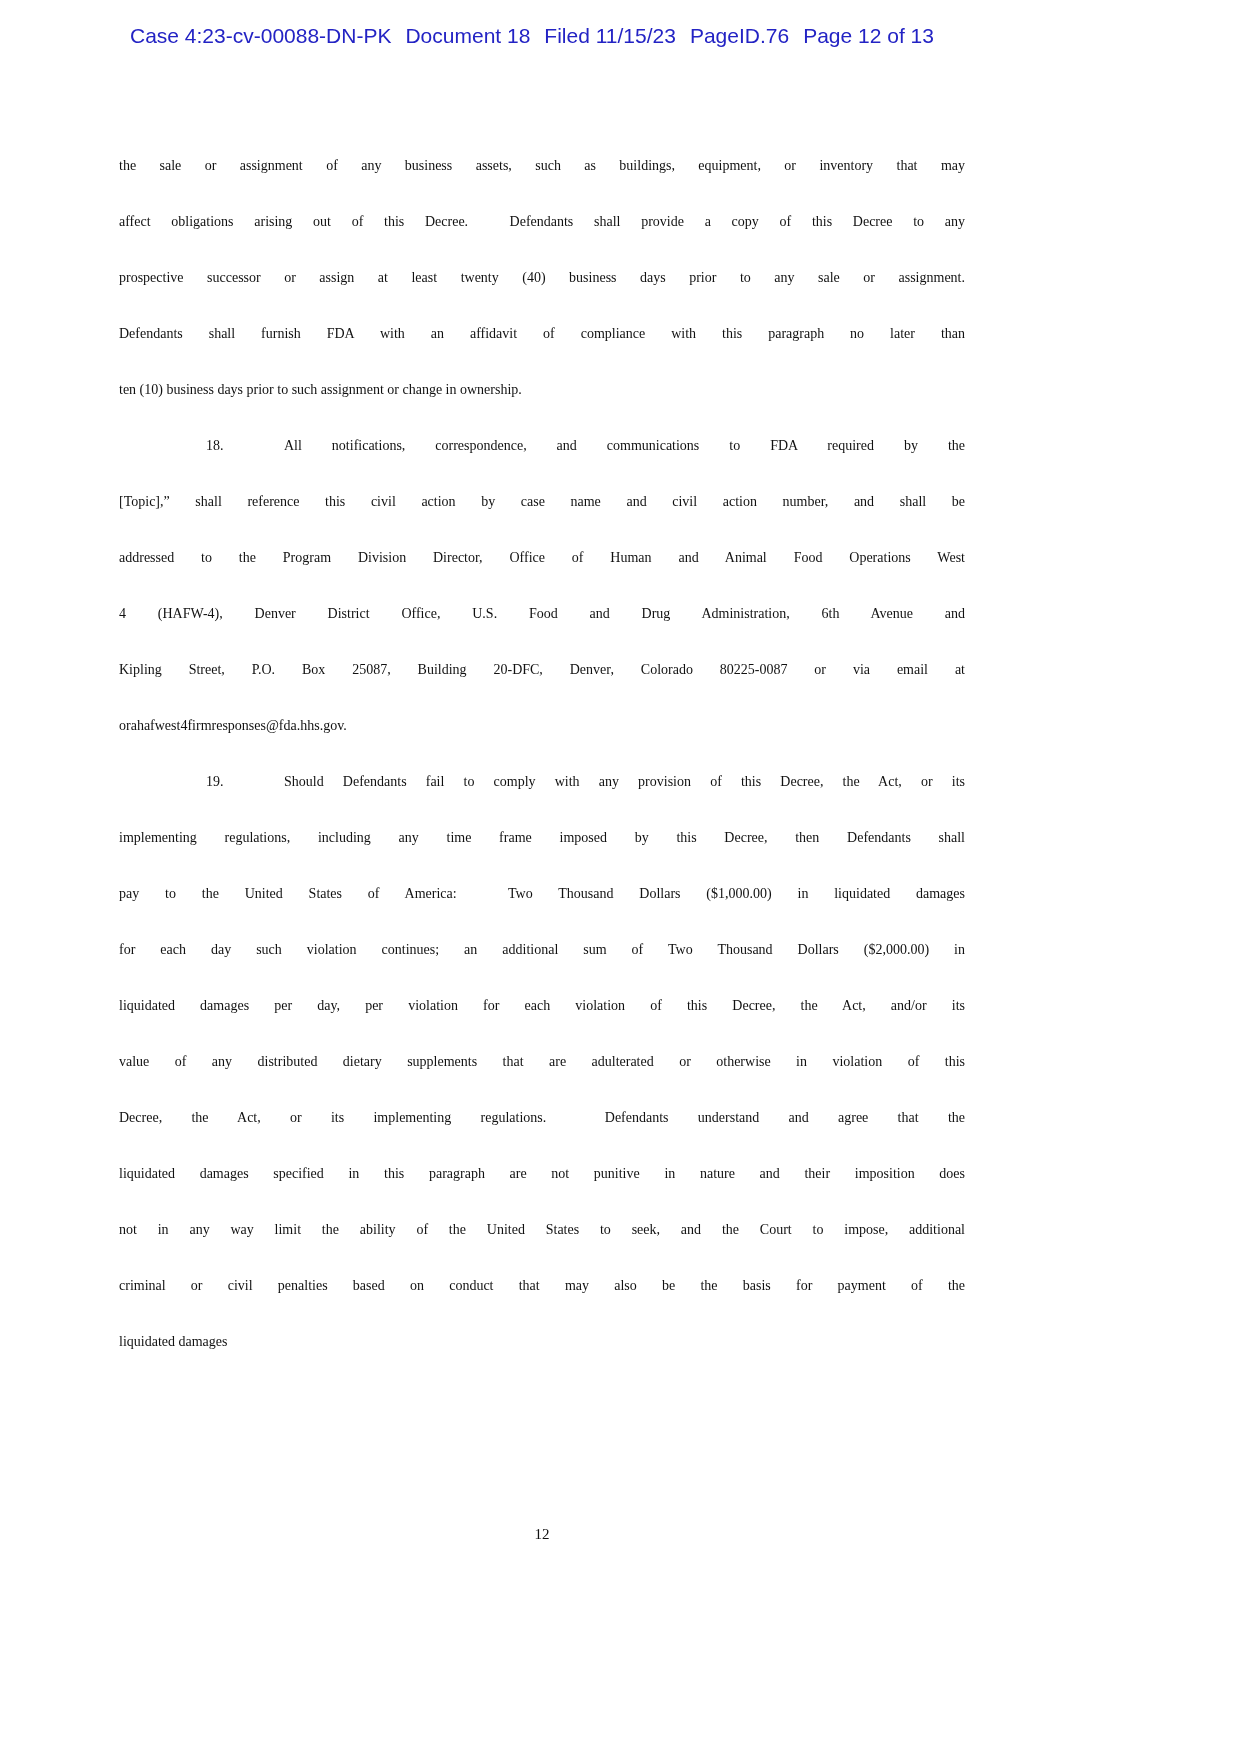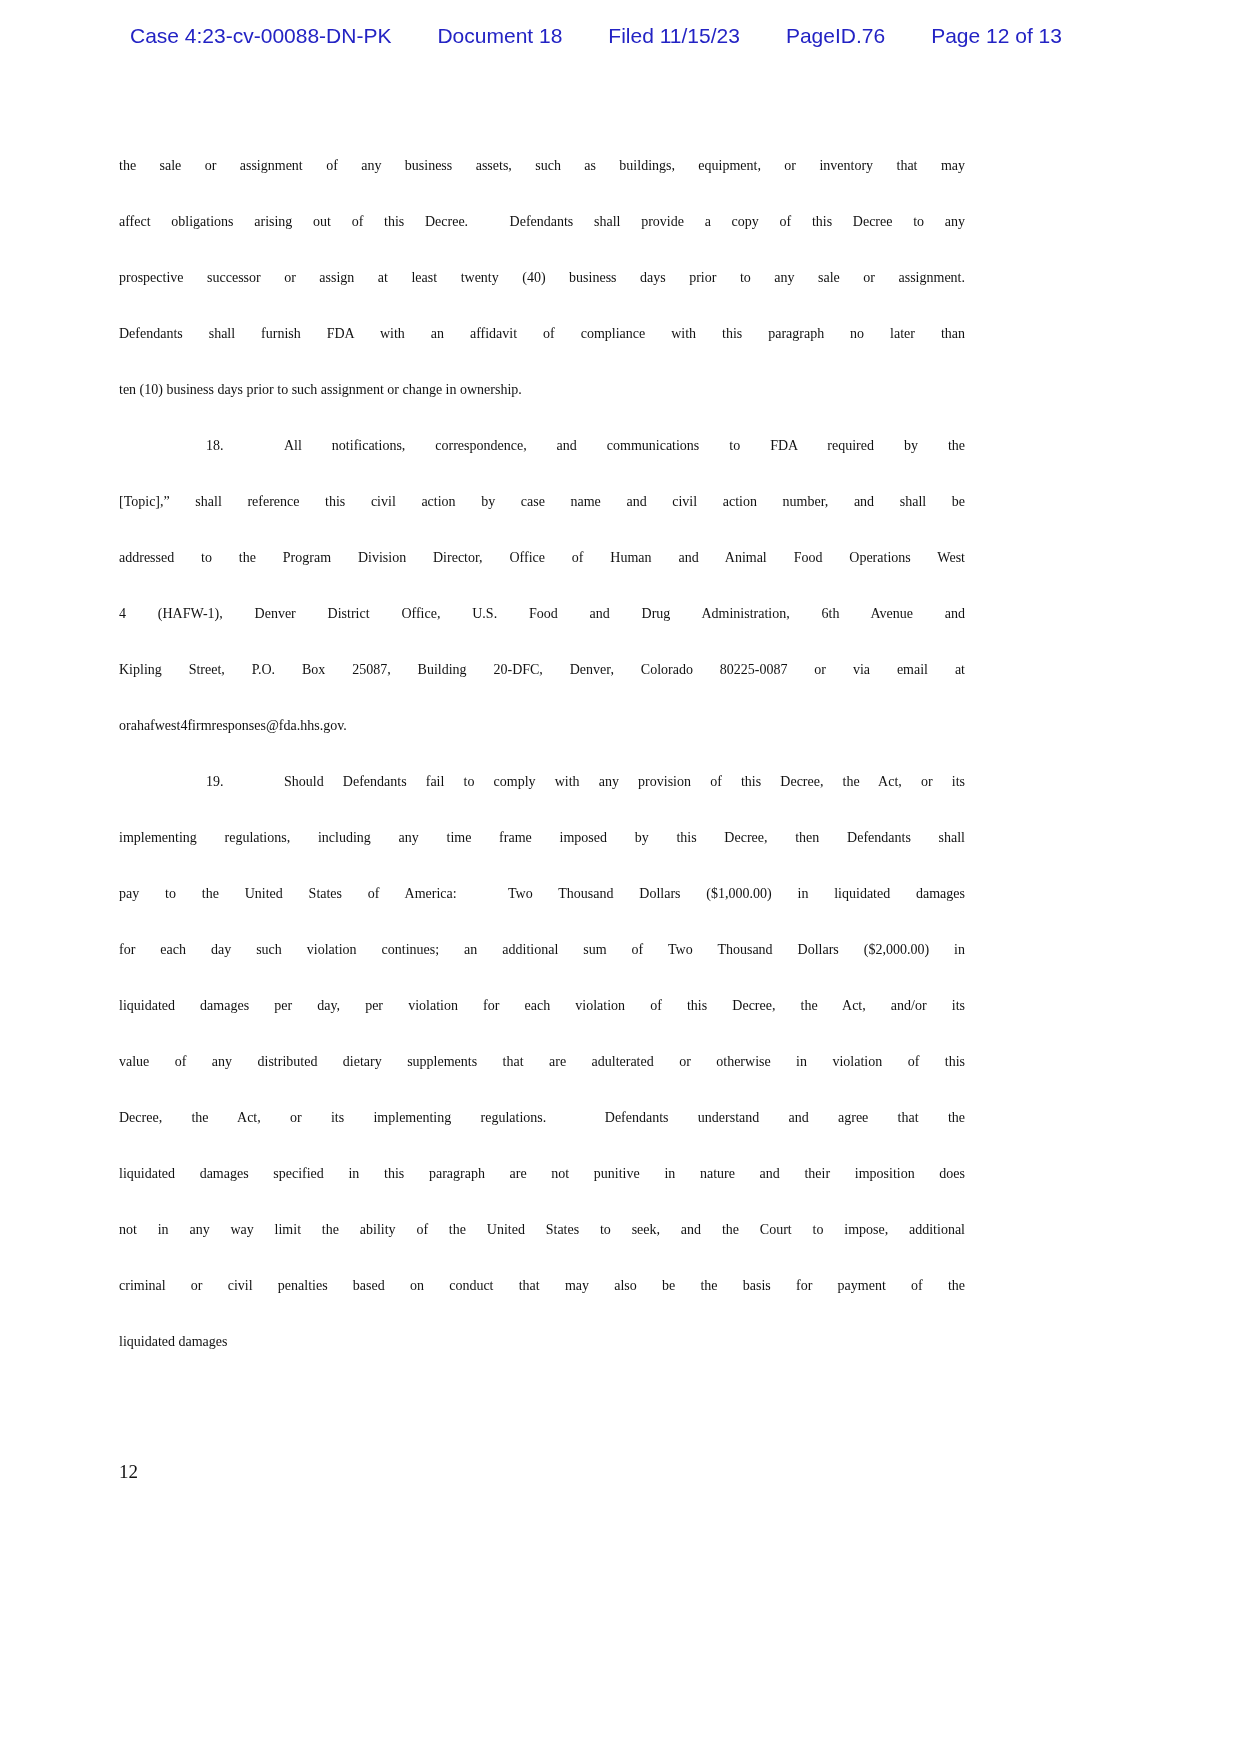--- a/index.html
+++ b/index.html
@@ -10,21 +10,21 @@
     background: #ffffff;
     overflow: hidden;
     font-family: "Liberation Serif", "DejaVu Serif", serif;
     color: #111111;
   }
   .court-header {
     position: absolute;
     top: 24px;
     left: 130px;
     display: flex;
-    gap: 46px;
+    gap: 14px;
     font-family: "Liberation Sans", "DejaVu Sans", sans-serif;
     font-size: 21px;
     color: var(--header-color, #2323c4);
     white-space: pre;
   }
   .doc-body {
     position: absolute;
     top: 138px;
     left: 119px;
     width: 846px;
@@ -39,25 +39,25 @@
   }
   .line.fill { text-align-last: justify; }
   .pnum {
     display: inline-block;
     box-sizing: border-box;
     width: 165px;
     padding-left: 87px;
   }
   .page-number {
     position: absolute;
-    top: 1444px;
+    top: 1506px;
     left: 119px;
     width: 846px;
-    text-align: left;
-    font-size: 19px;
+    text-align: center;
+    font-size: 15px;
     line-height: 56px;
   }
 </style>
 </head>
 <body>
 
 <div class="page">
 
   <div class="court-header">
     <span>Case 4:23-cv-00088-DN-PK</span>
@@ -74,21 +74,21 @@
       <div class="line fill">affect obligations arising out of this Decree.  Defendants shall provide a copy of this Decree to any</div>
       <div class="line fill">prospective successor or assign at least twenty (40) business days prior to any sale or assignment.</div>
       <div class="line fill">Defendants shall furnish FDA with an affidavit of compliance with this paragraph no later than</div>
       <div class="line">ten (10) business days prior to such assignment or change in ownership.</div>
     </div>
 
     <div>
       <div class="line fill"><span class="pnum">18.</span><span>All notifications, correspondence, and communications to FDA required by the</span></div>
       <div class="line fill">[Topic],” shall reference this civil action by case name and civil action number, and shall be</div>
       <div class="line fill">addressed to the Program Division Director, Office of Human and Animal Food Operations West</div>
-      <div class="line fill">4 (HAFW-1), Denver District Office, U.S. Food and Drug Administration, 6th Avenue and</div>
+      <div class="line fill">4 (HAFW-4), Denver District Office, U.S. Food and Drug Administration, 6th Avenue and</div>
       <div class="line fill">Kipling Street, P.O. Box 25087, Building 20-DFC, Denver, Colorado 80225-0087 or via email at</div>
       <div class="line">orahafwest4firmresponses@fda.hhs.gov.</div>
     </div>
 
     <div>
       <div class="line fill"><span class="pnum">19.</span><span>Should Defendants fail to comply with any provision of this Decree, the Act, or its</span></div>
       <div class="line fill">implementing regulations, including any time frame imposed by this Decree, then Defendants shall</div>
       <div class="line fill">pay to the United States of America:  Two Thousand Dollars ($1,000.00) in liquidated damages</div>
       <div class="line fill">for each day such violation continues; an additional sum of Two Thousand Dollars ($2,000.00) in</div>
       <div class="line fill">liquidated damages per day, per violation for each violation of this Decree, the Act, and/or its</div>

